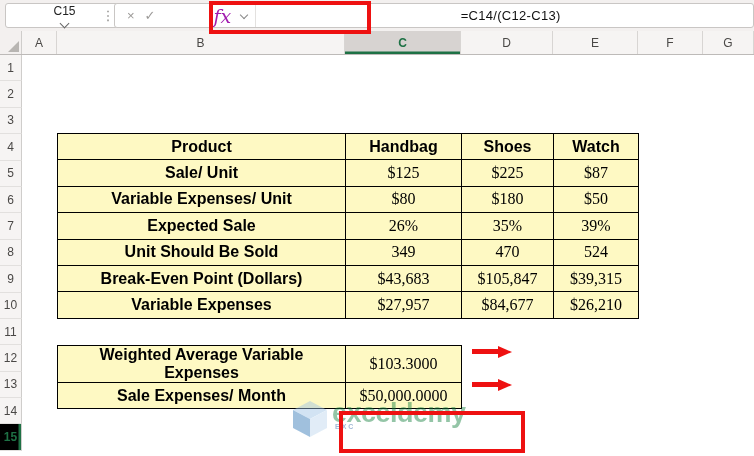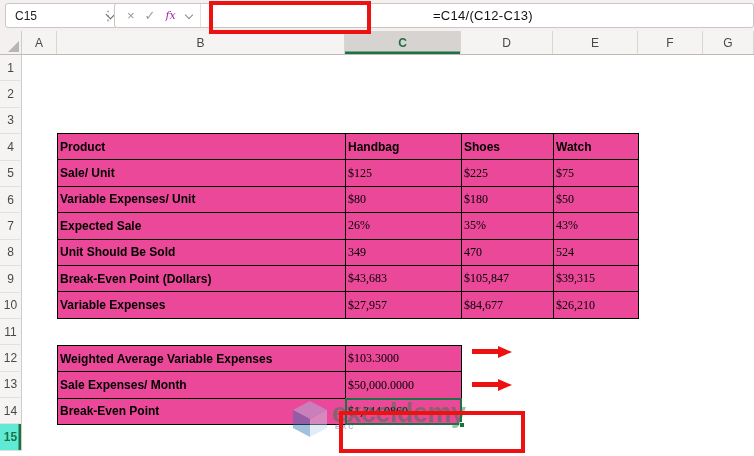--- a/index.html
+++ b/index.html
@@ -9,38 +9,38 @@
     font-family:"Liberation Sans", sans-serif; background:#fff;
     -webkit-font-smoothing:antialiased;
   }
 
   
   .topbar { position:absolute; left:0; top:0; width:754px; height:31px; background:#f3f0ef; }
   .name-box {
     position:absolute; left:5px; top:3px; width:116px; height:25px;
     background:#fff; border:1px solid #c9c6c4; border-radius:3px;
     display:flex; align-items:center; padding:0 6px 0 9px;
-    font-size:12px; color:#222;
+    font-size:12px; color:#222;flex-direction:column;
   }
   .name-box .spacer { flex:1; }
   .chev {
     width:7px; height:7px; border-right:1.5px solid #666; border-bottom:1.5px solid #666;
     transform:rotate(45deg); margin-top:-3px;
   }
   .dots { position:absolute; left:103px; top:3px; width:10px; height:25px;
     display:flex; align-items:center; justify-content:center; color:#8a8886; font-size:13px; }
   .fbar {
     position:absolute; left:114px; top:3px; width:640px; height:25px;
     background:#fff; border:1px solid #c9c6c4; border-radius:3px; display:flex; align-items:center;
   }
   .fbtns { display:flex; align-items:center; gap:10px; padding:0 8px 0 12px;
     border-right:1px solid #e3e1df; height:100%; }
   .fbtn { font-size:13px; color:#9b9997; cursor:default; }
   .fbtn.enter { color:#9b9997; }
-  .fx { font-family:"DejaVu Serif", serif; font-style:italic; font-size:11px; color:#a21caf; }
+  .fx { font-family:"DejaVu Serif", serif; font-style:italic; font-size:19px; color:#a21caf;margin-left:48px; }
   .fx-chev { width:6px; height:6px; border-right:1.3px solid #888; border-bottom:1.3px solid #888;
     transform:rotate(45deg); margin-top:-2px; }
   .fvalue { flex:1; padding-left:12px; font-size:13px; color:#111; letter-spacing:.3px;text-align:center; }
 
   
   .col-headers { position:absolute; left:0; top:31px; width:754px; height:24px; display:flex;
     background:#f6f4f3; border-bottom:1px solid #bdbab8; }
   .corner { width:22px; height:100%; border-right:1px solid #cfcdcb; position:relative; background:#f3f0ef; }
   .corner .tri { position:absolute; right:2px; bottom:2px; width:0; height:0;
     border-left:11px solid transparent; border-bottom:11px solid #b8b5b2; }
@@ -48,33 +48,33 @@
     font-size:12px; color:#4a4846; border-right:1px solid #d8d5d3; }
   .col-a{width:35px}.col-b{width:288px}.col-c{width:116px}.col-d{width:92px}.col-e{width:85px}.col-f{width:65px}.col-g{width:51px}
   .colh.selected { background:#d7d3d1; color:#1E7145; font-weight:bold;
     box-shadow:inset 0 -2.5px 0 #1E7145; }
 
   
   .row-headers { position:absolute; left:0; top:55px; width:22px; }
   .rowh { width:22px; height:26.4px; display:flex; align-items:center; justify-content:center;
     font-size:12px; color:#4a4846; background:#f6f4f3;
     border-right:1px solid #cfcdcb; border-bottom:1px solid #e2e0de; }
-  .rowh.selected { background:#5eead4; color:#1E7145; font-weight:bold;
+  .rowh.selected { background:#000000; color:#1E7145; font-weight:bold;
     box-shadow:inset -2.5px 0 0 #1E7145; }
 
   
   .sheet-title {
     position:absolute; left:57px; top:81px; width:581px; height:26px;
     display:flex; align-items:center; justify-content:center;
     font-size:15px; font-weight:bold; color:#1F3864;
     border-bottom:3px solid #8FAADC;
   }
   table.grid { border-collapse:collapse; table-layout:fixed; }
-  table.grid td, table.grid th { border:1px solid #000; font-size:12px; text-align:left;
-    vertical-align:middle; height:26.4px; padding:0 2px; background:#ec4899; color:#000; }
+  table.grid td, table.grid th { border:1px solid #000; font-size:16px; text-align:center;
+    vertical-align:middle; height:26.4px; padding:0 2px; background:#fef9c3; color:#000; }
   .main-table { position:absolute; left:57px; top:133px; }
   .summary-table { position:absolute; left:57px; top:345px; }
   th.product { background:#FCE4D6; font-weight:bold; font-size:13px; }
   th.prod-col { background:#E2EFDA; font-weight:bold; font-size:13px; }
   td.label { background:#E2EFDA; font-weight:bold; }
   td.value { background:#fff; font-weight:normal;font-family:Liberation Serif, serif; }
   td.selcell { position:relative; }
   .sel-border { position:absolute; left:-1px; top:-1px; right:-1px; bottom:-1px;
     border:2px solid #1E7145; pointer-events:none; }
   .fill-handle { position:absolute; right:-4px; bottom:-4px; width:6px; height:6px;
@@ -166,33 +166,33 @@
         <tr>
       <th class="product">Product</th>
       <th class="prod-col">Handbag</th>
       <th class="prod-col">Shoes</th>
       <th class="prod-col">Watch</th>
     </tr>
     <tr>
       <td class="label">Sale/ Unit</td>
       <td class="value">$125</td>
       <td class="value">$225</td>
-      <td class="value">$75</td>
+      <td class="value">$87</td>
     </tr>
     <tr>
       <td class="label">Variable Expenses/ Unit</td>
       <td class="value">$80</td>
       <td class="value">$180</td>
       <td class="value">$50</td>
     </tr>
     <tr>
       <td class="label">Expected Sale</td>
       <td class="value">26%</td>
       <td class="value">35%</td>
-      <td class="value">43%</td>
+      <td class="value">39%</td>
     </tr>
     <tr>
       <td class="label">Unit Should Be Sold</td>
       <td class="value">349</td>
       <td class="value">470</td>
       <td class="value">524</td>
     </tr>
     <tr>
       <td class="label">Break-Even Point (Dollars)</td>
       <td class="value">$43,683</td>
@@ -214,28 +214,20 @@
         <col style="width:116px">
       </colgroup>
     <tbody>
     <tr>
       <td class="label">Weighted Average Variable Expenses</td>
       <td class="value">$103.3000</td>
     </tr>
     <tr>
       <td class="label">Sale Expenses/ Month</td>
       <td class="value">$50,000.0000</td>
-    </tr>
-    <tr>
-      <td class="label">Break-Even Point</td>
-      <td class="value selcell">
-        <span>$1,344.0860</span>
-        <span class="sel-border"></span>
-        <span class="fill-handle"></span>
-      </td>
     </tr>
   </tbody>
     </table>
 
   <div class="watermark">
     <svg class="wm-cube" width="36" height="38" viewBox="0 0 36 38">
       <polygon points="18,1 35,10 18,19 1,10" fill="#9DC3E6"></polygon>
       <polygon points="1,10 18,19 18,37 1,28" fill="#2E75B6"></polygon>
       <polygon points="35,10 18,19 18,37 35,28" fill="#BDD7EE"></polygon>
     </svg>

